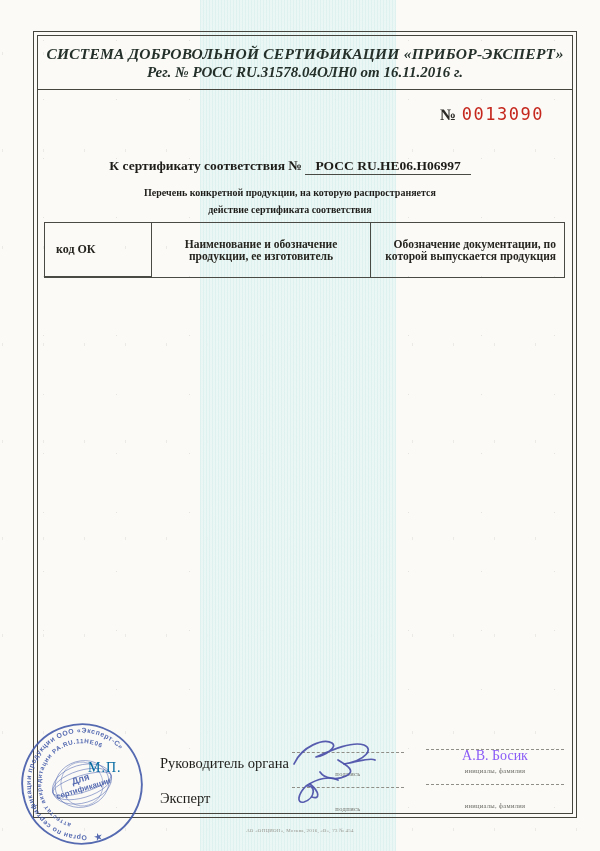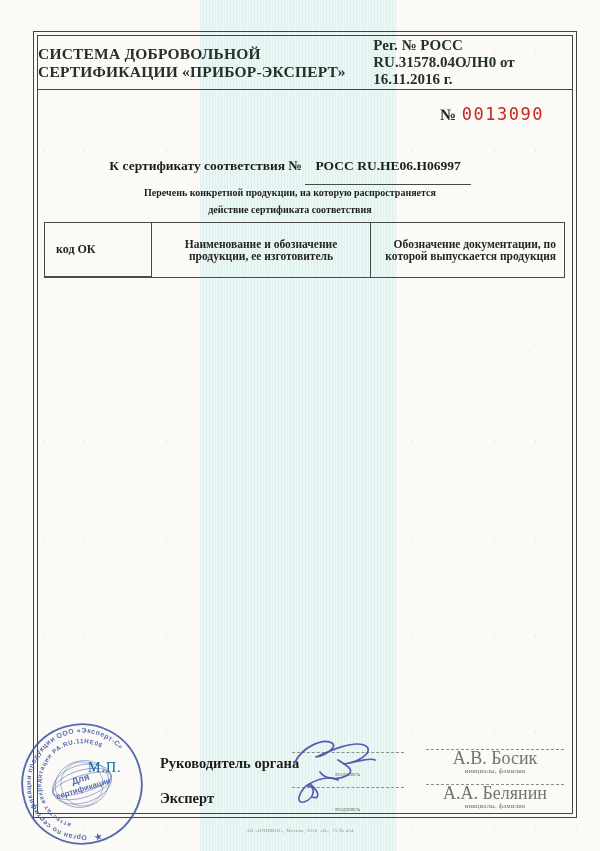--- a/index.html
+++ b/index.html
@@ -28,63 +28,64 @@
   .frame{
     position:absolute;left:33px;top:31px;width:542px;height:785px;
     border:1.5px solid #45453e;
   }
   .frame-inner{
     position:absolute;inset:3px;border:1px solid #45453e;
   }
   .header-box{
     position:absolute;left:0;top:0;right:0;height:53px;
     border-bottom:1px solid #45453e;
-    display:flex;flex-direction:row;align-items:center;justify-content:center;
+    display:flex;flex-direction:column;align-items:center;justify-content:center;
     gap:1px;
+    font-style:italic;
   }
   .header-l1{font-size:15.5px;font-weight:bold;letter-spacing:.2px;color:#25302a;}
   .header-l2{font-size:15px;font-weight:bold;color:#25302a;}
   .form-no{
     position:absolute;right:28px;top:68px;white-space:nowrap;
   }
   .form-no .pref{font-size:16px;font-weight:bold;color:#2c2b27;}
   .form-no .digits{
     font-family:"DejaVu Sans Mono", monospace;
     font-size:17px;color:#c5271d;letter-spacing:1.5px;margin-left:6px;
   }
   .doc-title{
     position:absolute;left:0;right:40px;top:90px;text-align:center;
     font-size:20px;font-weight:bold;letter-spacing:4px;color:#1e1d1a;
   }
   .cert-line{
     position:absolute;left:0;right:30px;top:122px;text-align:center;
     font-size:13.5px;font-weight:bold;color:#1e1d1a;
   }
   .cert-line .num{
-    font-weight:bold;border-bottom:1px solid #4a4a44;padding:0 10px 11px 10px;
+    font-weight:bold;border-bottom:1px solid #4a4a44;padding:0 10px 1px 10px;
   }
   .subtitle{
     position:absolute;left:0;right:30px;top:149px;text-align:center;
     font-size:10px;font-weight:bold;line-height:16.5px;color:#1e1d1a;
   }
   
   .tbl{
     position:absolute;left:6px;top:186px;width:519px;height:54px;
     border:1px solid #4a4a44;display:flex;font-size:11.5px;
   }
   .tbl .c1{width:106px;border-right:1px solid #4a4a44;display:flex;flex-direction:row;}
   .tbl .c1 .cell{flex:1;display:flex;align-items:center;padding-left:11px;font-size:12px;font-weight:bold;color:#27251f;}
   .tbl .c1 .cell:first-child{border-bottom:1px solid #4a4a44;}
   .tbl .c2{width:194px;border-right:1px solid #4a4a44;display:flex;align-items:center;justify-content:center;text-align:center;padding:2px 12px;font-weight:bold;color:#27251f;}
   .tbl .c3{flex:1;display:flex;align-items:center;justify-content:center;text-align:right;padding:2px 8px;font-weight:bold;color:#27251f;}
   
-  .sig-label{position:absolute;left:122px;font-size:14.5px;font-weight:bold;color:#1e1d1a;white-space:nowrap;}
+  .sig-label{position:absolute;left:122px;font-size:14.5px;font-weight:normal;color:#1e1d1a;white-space:nowrap;}
   .sig-line{position:absolute;left:254px;width:112px;border-bottom:1.2px dashed #8f8f88;}
   .sig-cap{position:absolute;left:254px;width:112px;text-align:center;font-size:6.5px;color:#6b6b64;letter-spacing:.4px;}
-  .name{position:absolute;left:388px;width:138px;text-align:center;font-size:18px;color:#737373;white-space:nowrap;}
+  .name{position:absolute;left:388px;width:138px;text-align:center;font-size:14px;color:#8b5cf6;white-space:nowrap;}
   .name-line{position:absolute;left:388px;width:138px;border-bottom:1.2px dashed #8f8f88;}
   .name-cap{position:absolute;left:388px;width:138px;text-align:center;font-size:6.5px;color:#6b6b64;letter-spacing:.3px;}
   
   .stamp{
     position:absolute;left:16px;top:718px;width:132px;height:132px;
     transform:rotate(-17deg);opacity:.88;
   }
   .stamp .ln{fill:none;stroke:#3f57a7;}
   .stamp .ring-outer{font-family:"Liberation Sans",sans-serif;font-size:6.6px;font-weight:bold;fill:#3f57a7;letter-spacing:.5px;}
   .stamp .ring-inner{font-family:"Liberation Sans",sans-serif;font-size:6px;font-weight:bold;fill:#3f57a7;letter-spacing:.6px;}
@@ -143,21 +144,20 @@
     <div class="sig-label" style="top:719px">Руководитель органа</div>
     <div class="sig-line" style="top:716px"></div>
     <div class="sig-cap" style="top:734px">подпись</div>
     <div class="name" style="top:712px">А.В. Босик</div>
     <div class="name-line" style="top:713px"></div>
     <div class="name-cap" style="top:731px">инициалы, фамилия</div>
 
     <div class="sig-label" style="top:754px">Эксперт</div>
     <div class="sig-line" style="top:751px"></div>
     <div class="sig-cap" style="top:769px">подпись</div>
-    <div class="name" style="top:747px">А.А. Белянин</div>
     <div class="name-line" style="top:748px"></div>
     <div class="name-cap" style="top:766px">инициалы, фамилия</div>
 
   </div>
 </div>
 
 <svg class="stamp" viewBox="0 0 126 126">
   <circle class="ln" cx="63" cy="63" r="57" stroke-width="1.8"></circle>
   <path id="arcOut" d="M 63 112 A 49 49 0 1 1 63.05 112" fill="none"></path>
   <text class="ring-outer">

